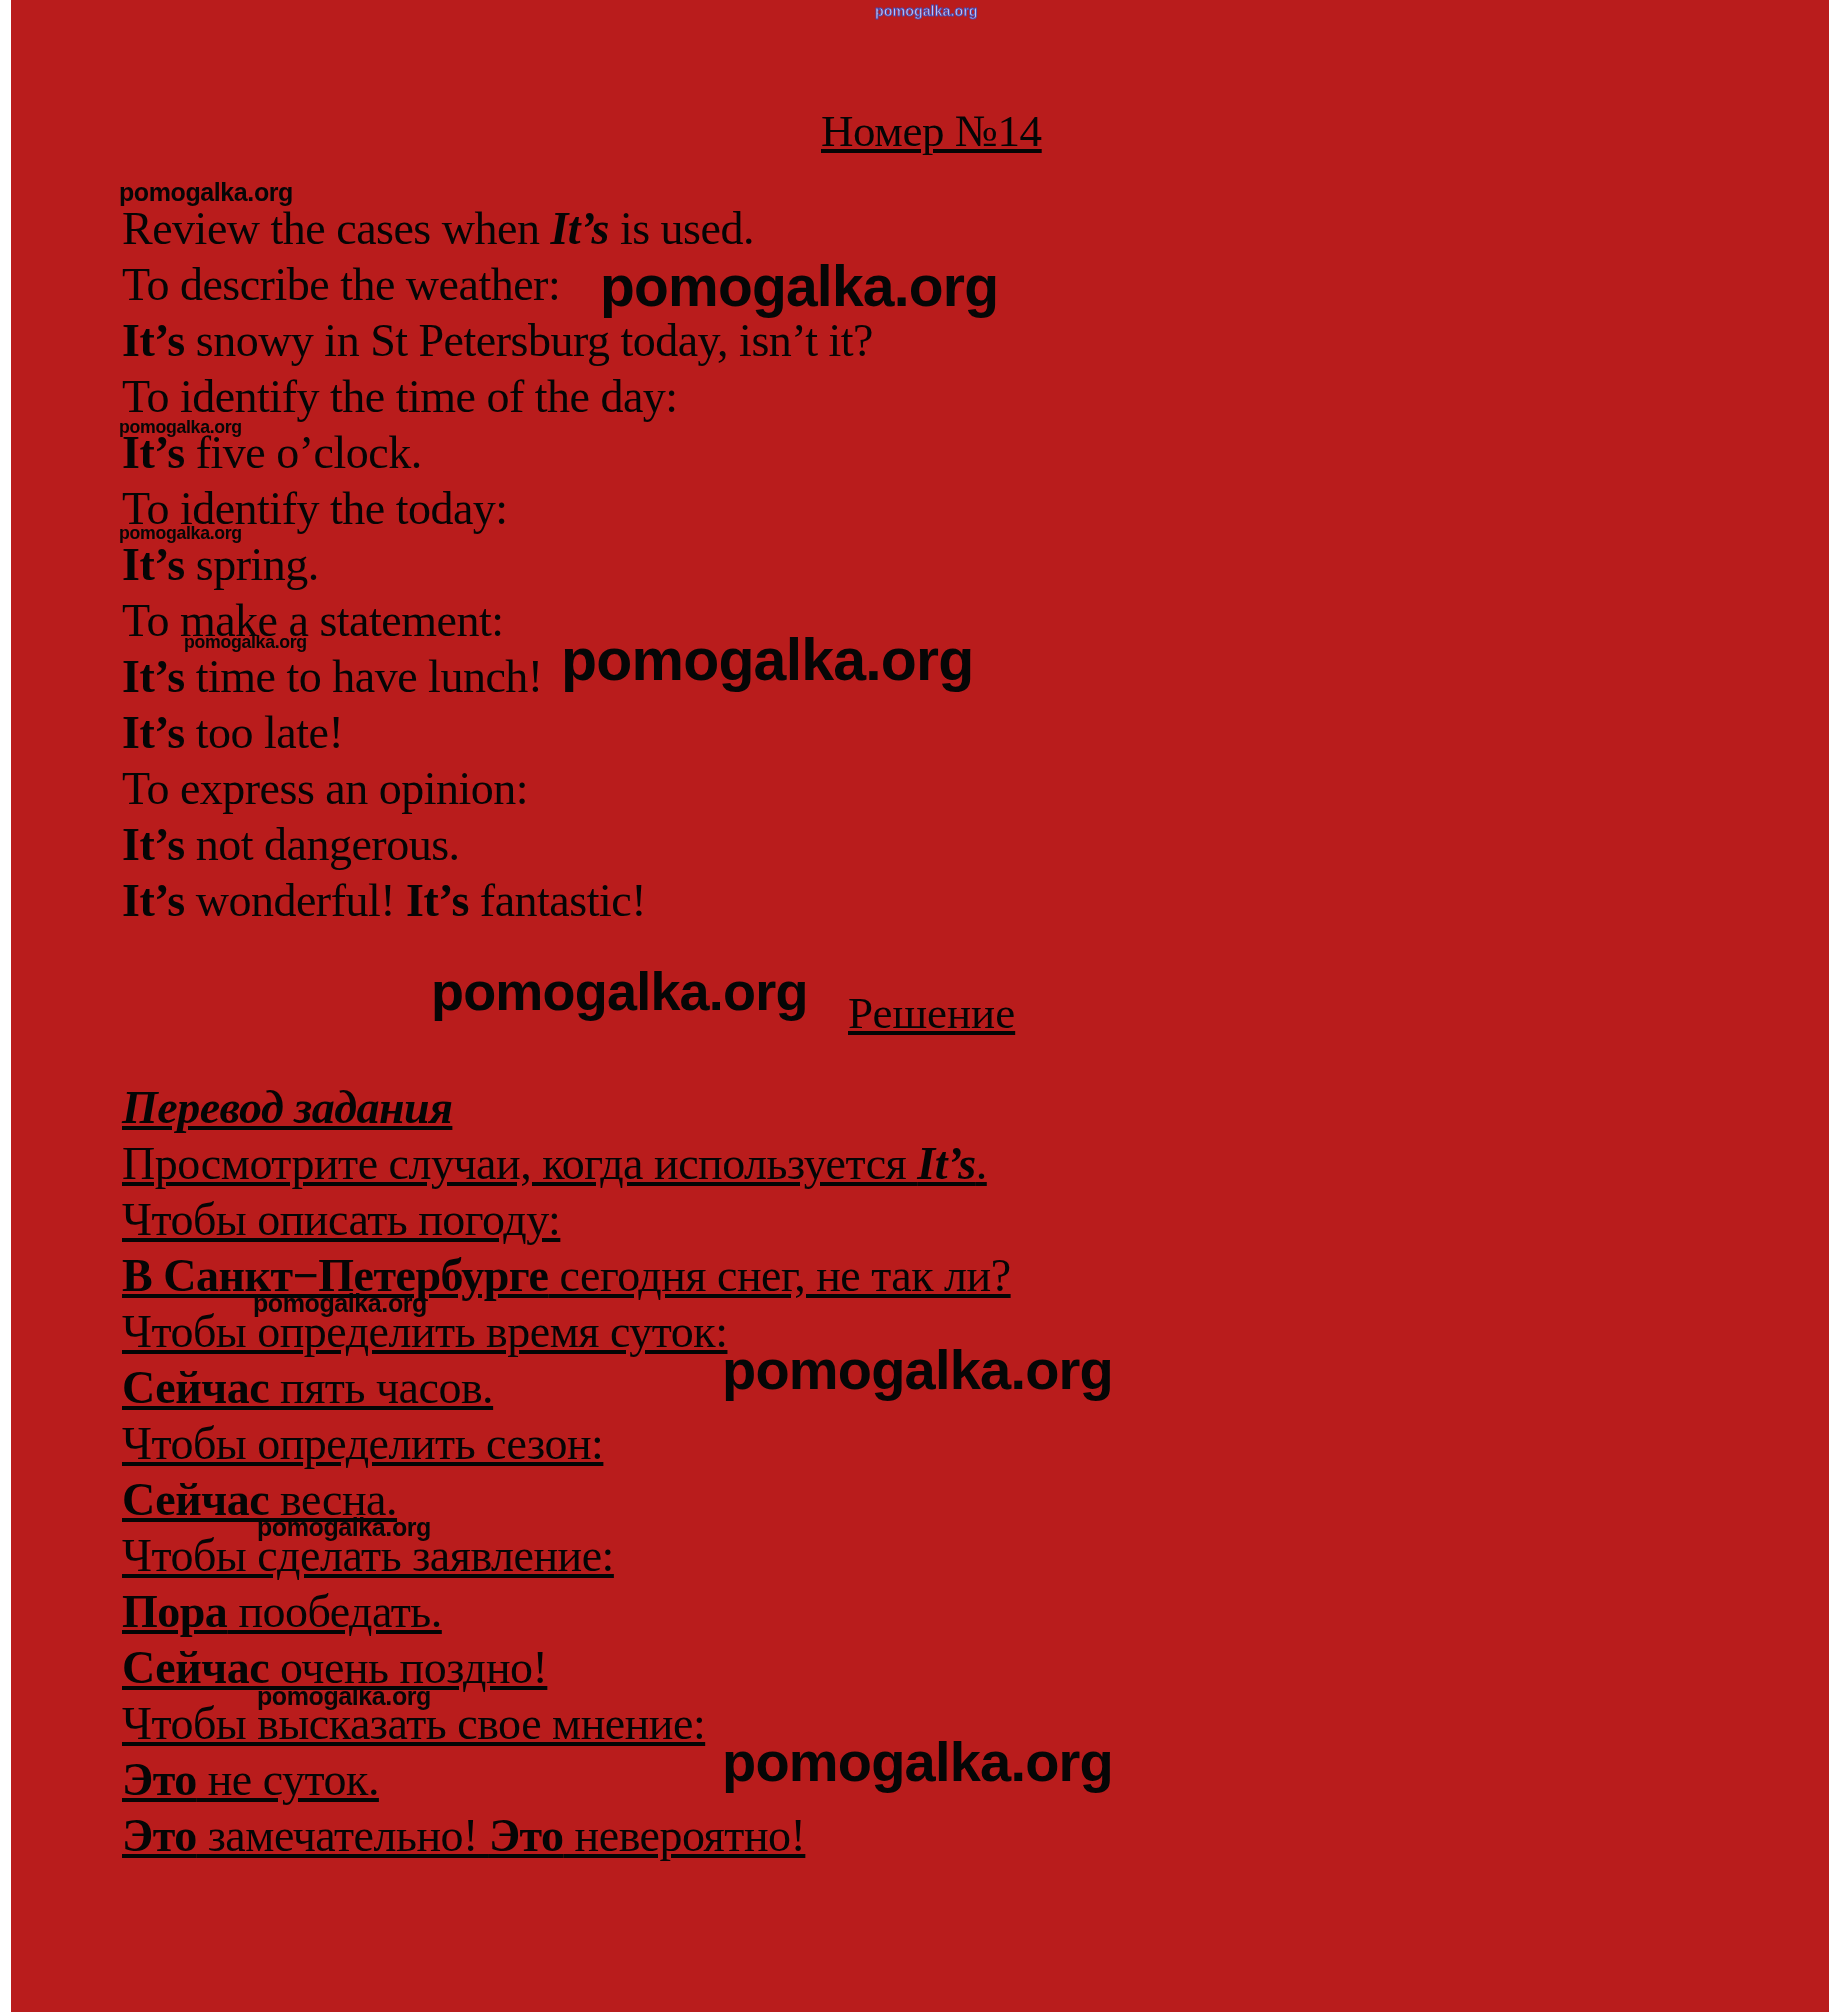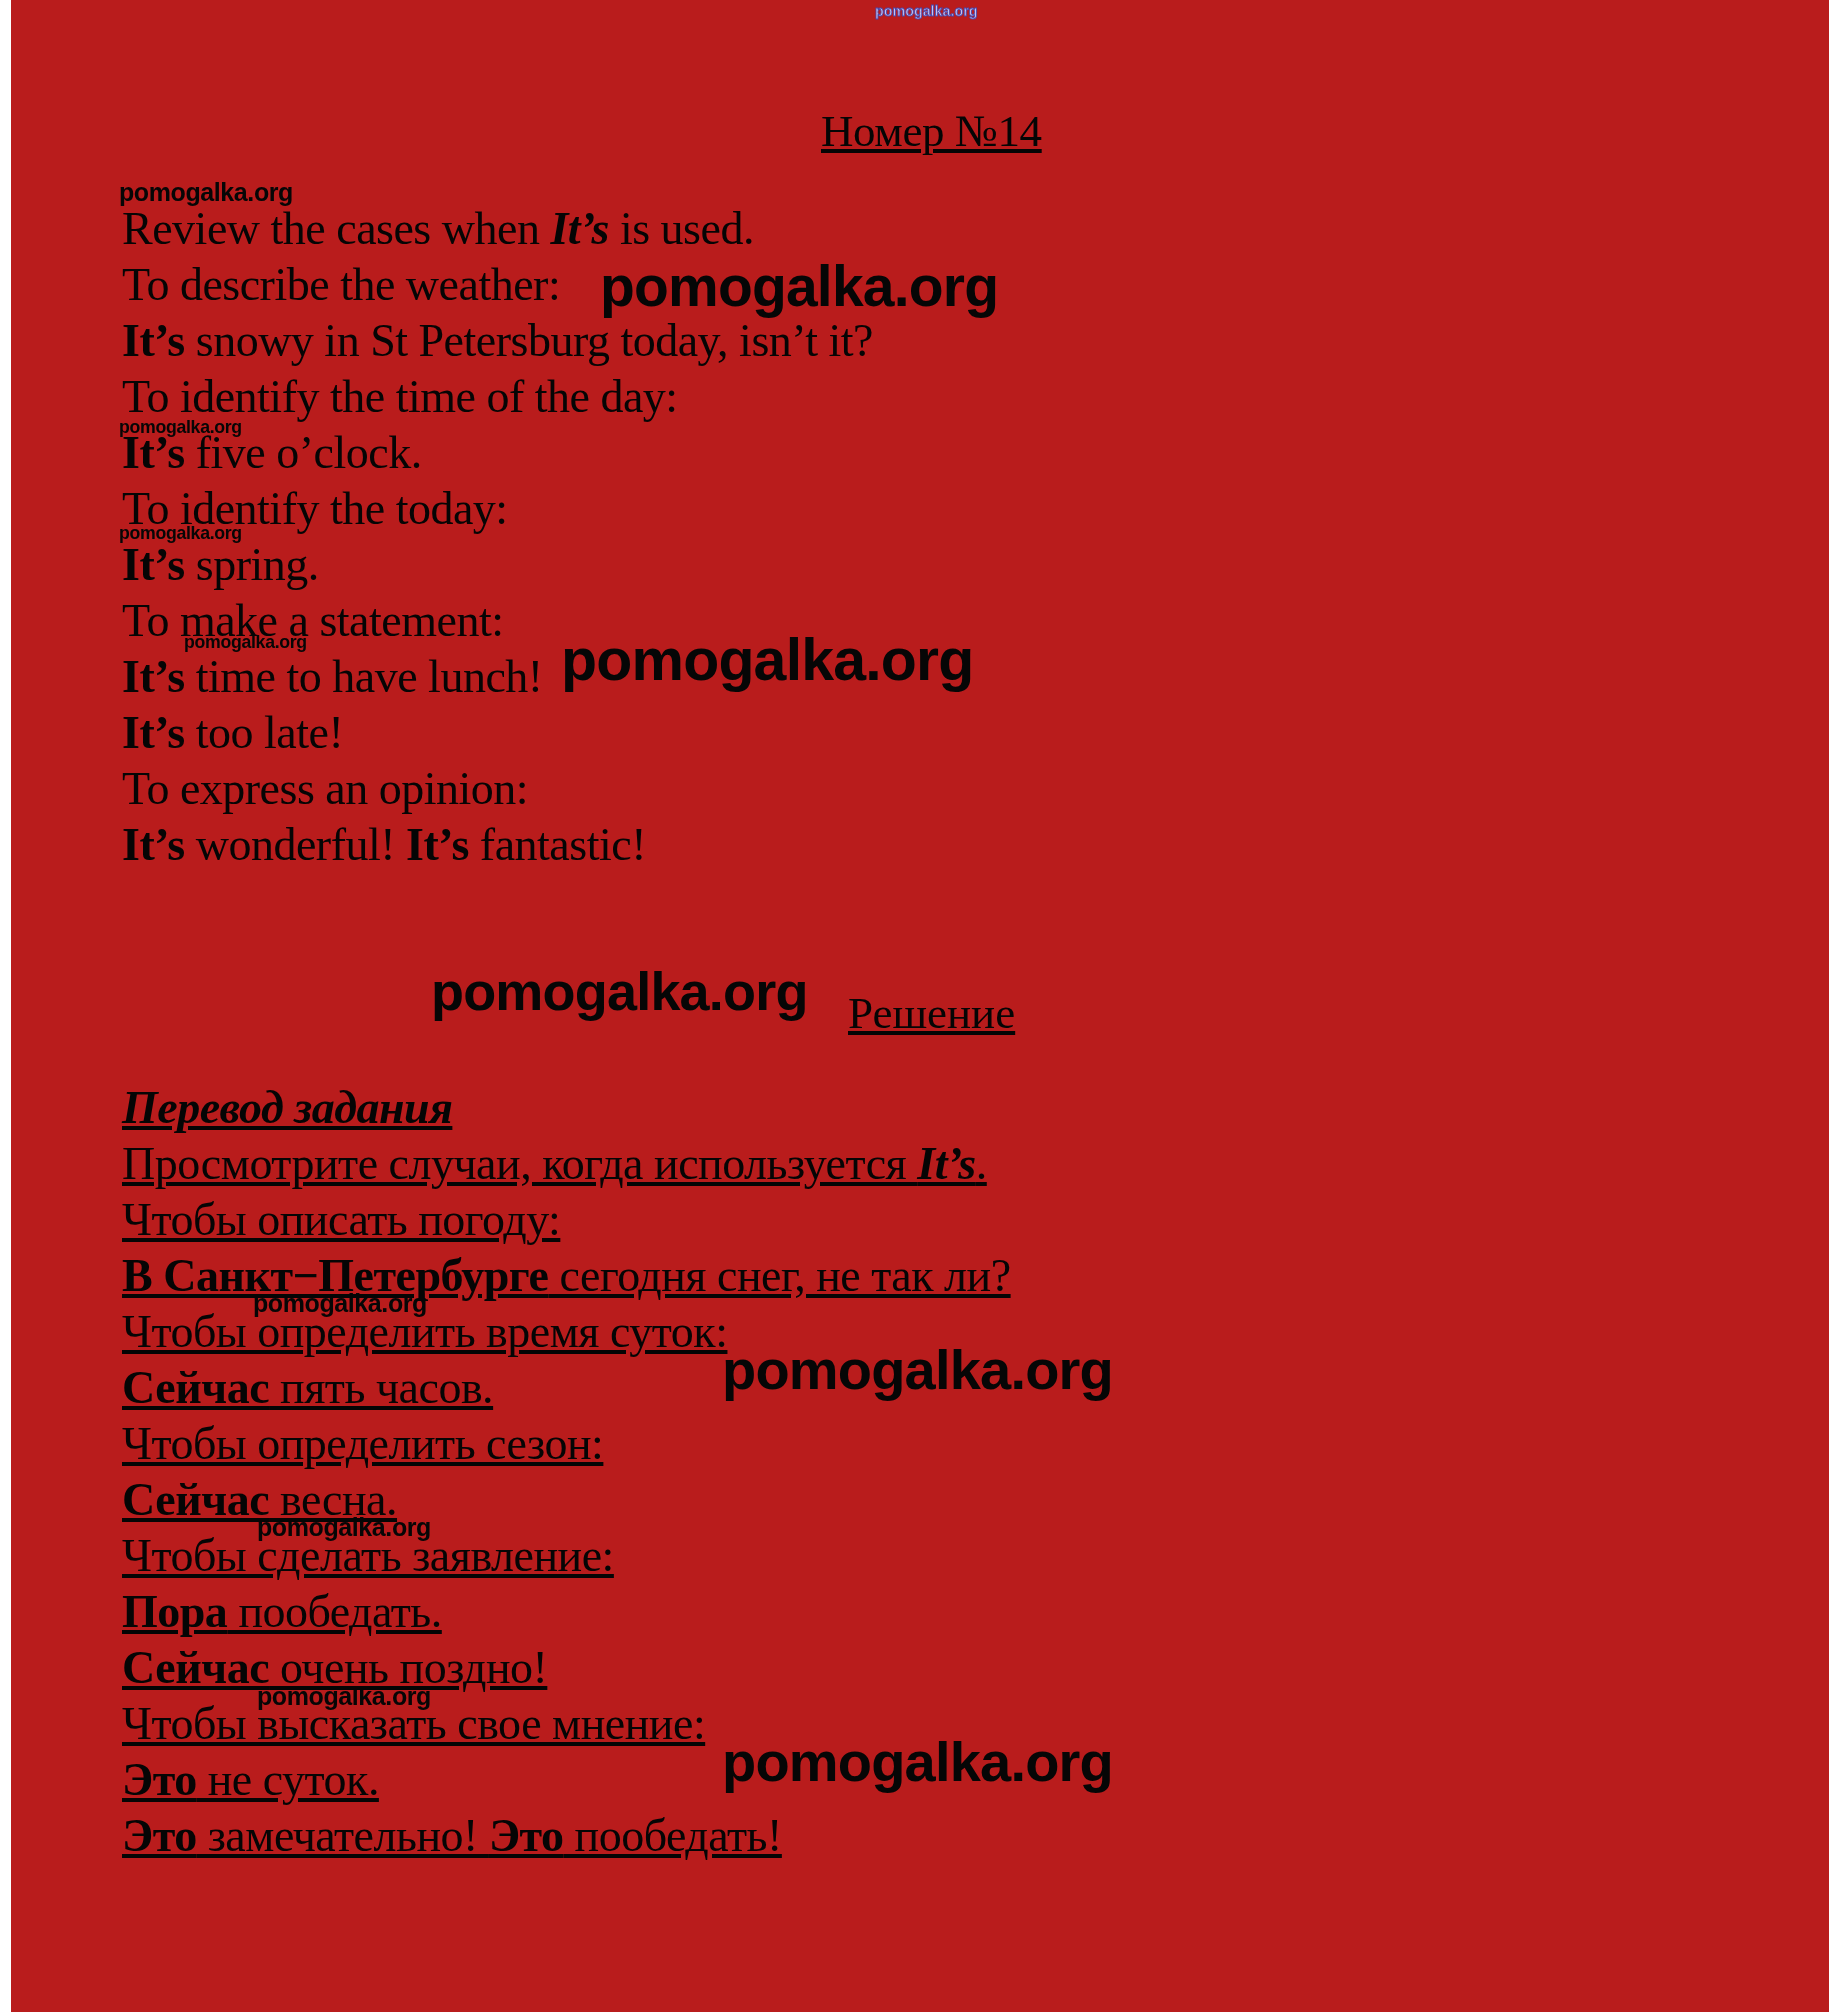--- a/index.html
+++ b/index.html
@@ -82,36 +82,37 @@
     <p class="line"><span>To describe the weather:</span></p>
     <p class="line"><b>It’s</b><span> snowy in St Petersburg today, isn’t it?</span></p>
     <p class="line"><span>To identify the time of the day:</span></p>
     <p class="line"><b>It’s</b><span> five o’clock.</span></p>
     <p class="line"><span>To identify the today:</span></p>
     <p class="line"><b>It’s</b><span> spring.</span></p>
     <p class="line"><span>To make a statement:</span></p>
     <p class="line"><b>It’s</b><span> time to have lunch!</span></p>
     <p class="line"><b>It’s</b><span> too late!</span></p>
     <p class="line"><span>To express an opinion:</span></p>
+    <p class="line"><b>It’s</b><span> not dangerous.</span></p>
     <p class="line"><b>It’s</b><span> wonderful! </span><b>It’s</b><span> fantastic!</span></p>
   </div>
 
   <div class="abs heading-solution" style="left:837px; top:987px;">Решение</div>
 
   <div class="block" style="top:1080px;text-decoration:underline;">
     <p class="line bi">Перевод задания</p>
     <p class="line"><span>Просмотрите случаи, когда используется </span><b class="bi">It’s</b><span>.</span></p>
     <p class="line"><span>Чтобы описать погоду:</span></p>
     <p class="line"><b>В Санкт−Петербурге</b><span> сегодня снег, не так ли?</span></p>
     <p class="line"><span>Чтобы определить время суток:</span></p>
     <p class="line"><b>Сейчас</b><span> пять часов.</span></p>
     <p class="line"><span>Чтобы определить сезон:</span></p>
     <p class="line"><b>Сейчас</b><span> весна.</span></p>
     <p class="line"><span>Чтобы сделать заявление:</span></p>
     <p class="line"><b>Пора</b><span> пообедать.</span></p>
     <p class="line"><b>Сейчас</b><span> очень поздно!</span></p>
     <p class="line"><span>Чтобы высказать свое мнение:</span></p>
     <p class="line"><b>Это</b><span> не суток.</span></p>
-    <p class="line"><b>Это</b><span> замечательно! </span><b>Это</b><span> пообедать!</span></p>
+    <p class="line"><b>Это</b><span> замечательно! </span><b>Это</b><span> невероятно!</span></p>
   </div>
 
 </div>
 
 
 </body></html>

